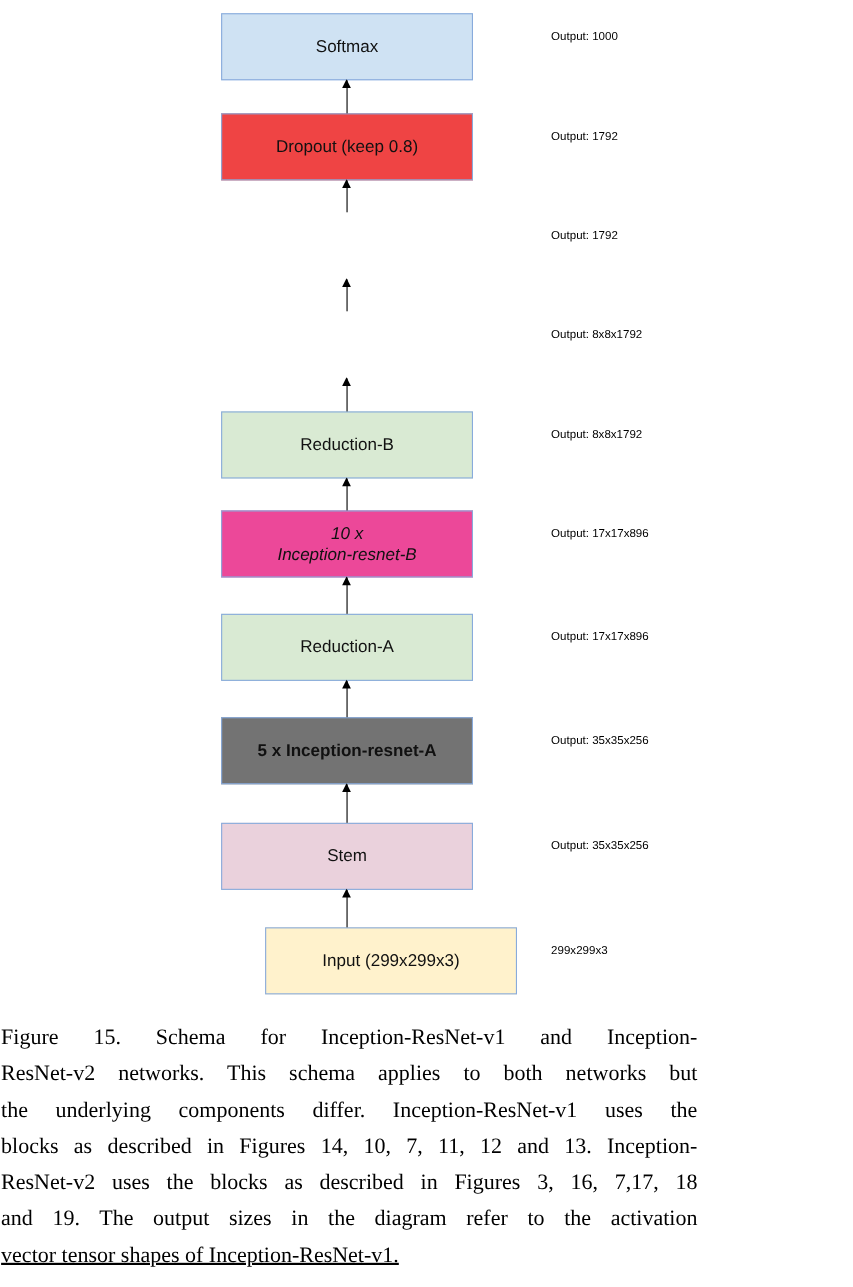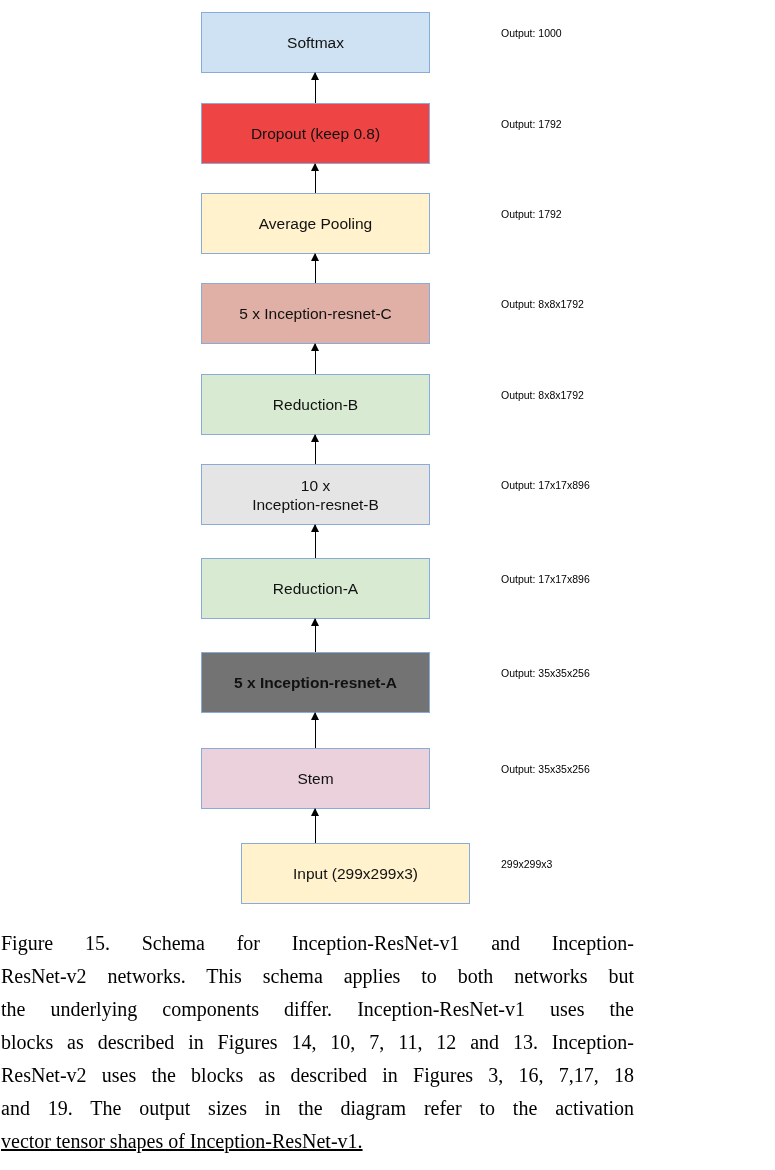--- a/index.html
+++ b/index.html
@@ -95,36 +95,34 @@
     <div class="block" style="background-color: rgb(207, 226, 243);">Softmax</div>
     <div class="annotation">Output: 1000</div>
   </div>
 
   <div class="row" style="top:103px">
     <div class="block" style="background-color: #ef4444;">Dropout (keep 0.8)</div>
     <div class="annotation">Output: 1792</div>
   </div>
 
   <div class="row" style="top:193px">
-    <div class="block" style="background-color: rgb(255, 242, 204);">Average Pooling</div>
     <div class="annotation">Output: 1792</div>
   </div>
 
   <div class="row" style="top:283px">
-    <div class="block" style="background-color: rgb(224, 175, 165);">5 x Inception-resnet-C</div>
     <div class="annotation">Output: 8x8x1792</div>
   </div>
 
   <div class="row" style="top:374px">
     <div class="block" style="background-color: rgb(217, 234, 211);">Reduction-B</div>
     <div class="annotation">Output: 8x8x1792</div>
   </div>
 
   <div class="row" style="top:464px">
-    <div class="block" style="background-color: #e5e5e5;">10 x
+    <div class="block" style="background-color: #ec4899; font-style: italic;">10 x
 Inception-resnet-B</div>
     <div class="annotation">Output: 17x17x896</div>
   </div>
 
   <div class="row" style="top:558px">
     <div class="block" style="background-color: rgb(217, 234, 211);">Reduction-A</div>
     <div class="annotation">Output: 17x17x896</div>
   </div>
 
   <div class="row" style="top:652px">

